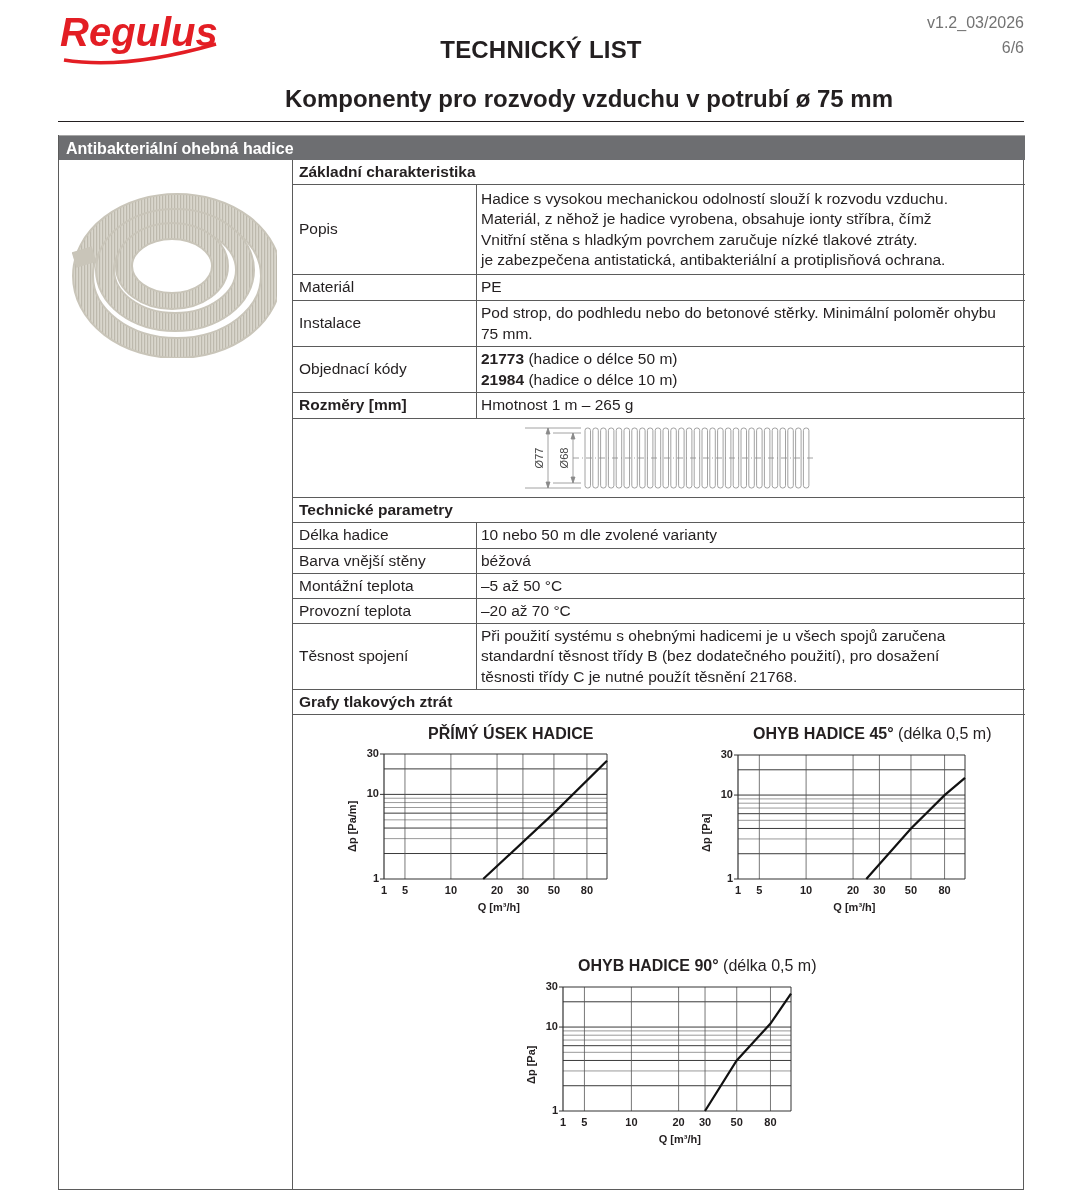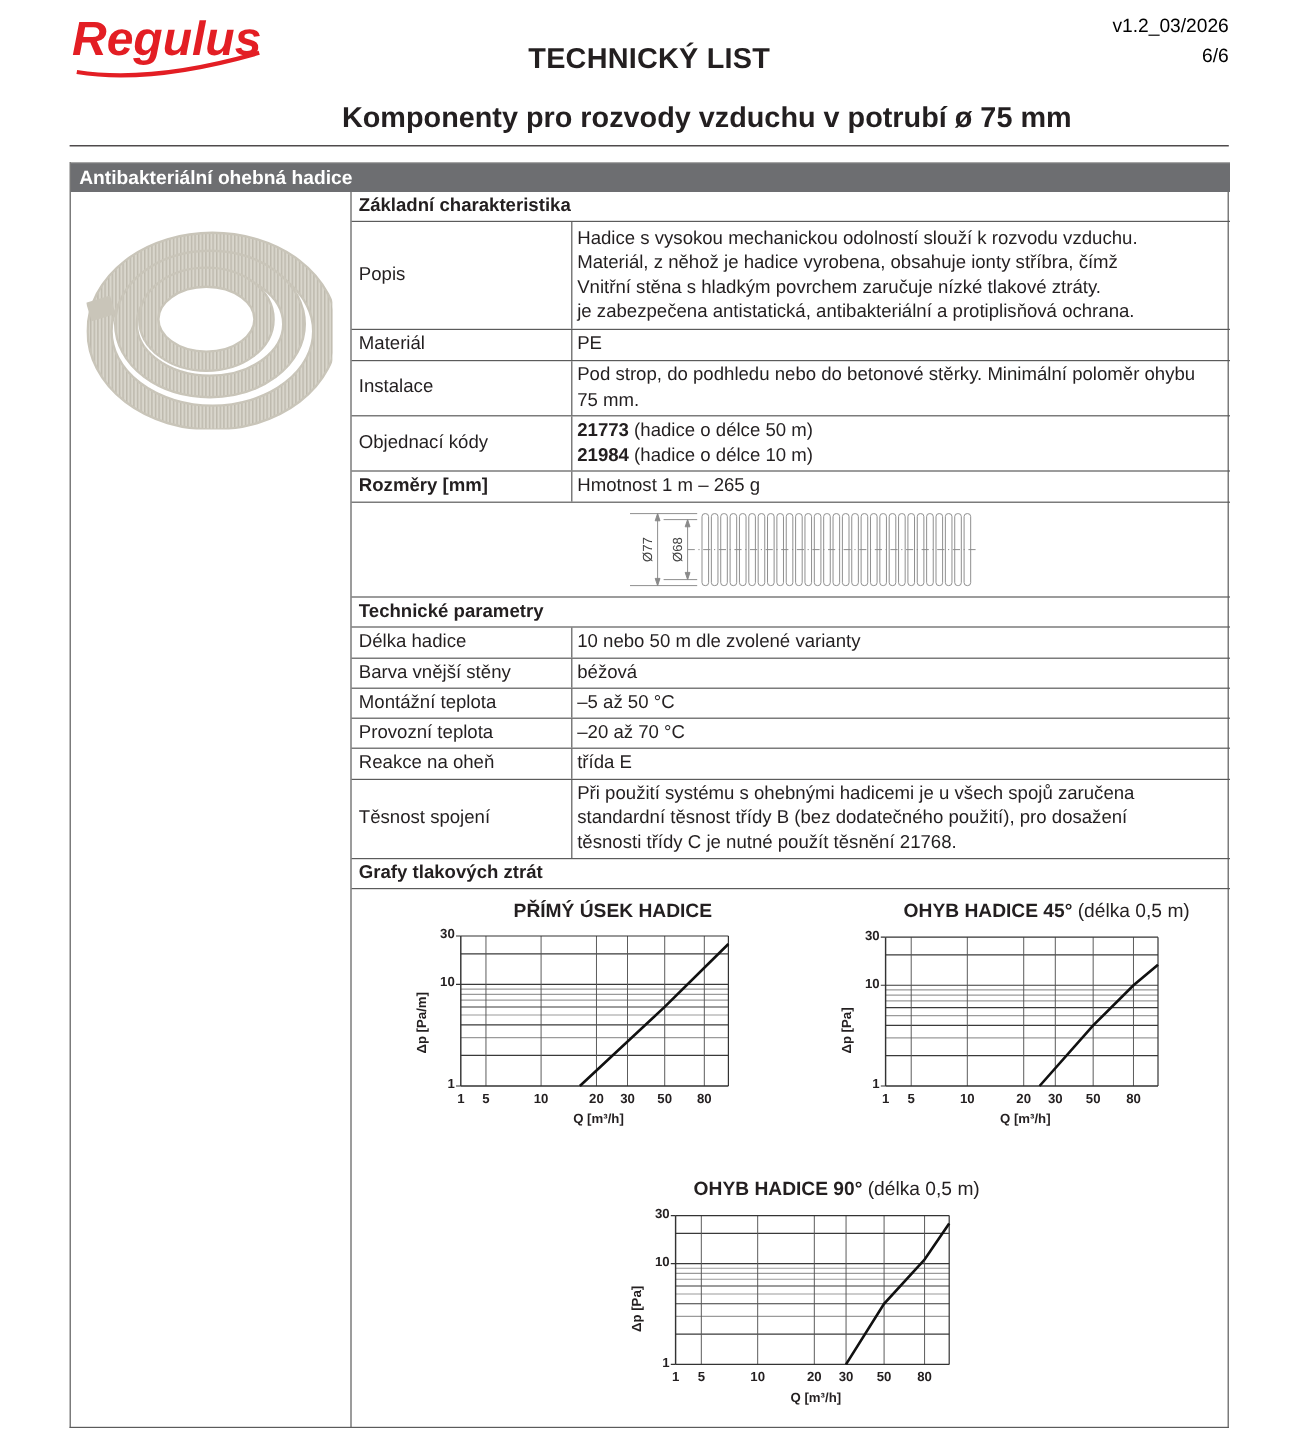--- a/index.html
+++ b/index.html
@@ -1,20 +1,20 @@
 <!DOCTYPE html>
 <html><head>
 <meta charset="utf-8">
 <style>
   * { box-sizing: border-box; margin: 0; padding: 0; }
   html, body { width: 1082px; height: 1197px; background: #ffffff; overflow: hidden; }
   body { position: relative; font-family: "Liberation Sans", sans-serif; color: #231f20; }
 
   .logo { position: absolute; left: 56px; top: 8px; width: 170px; height: 62px; }
-  .version { position: absolute; right: 58px; top: 10px; text-align: right; color: #000000; font-size: 16px; line-height: 25px; }
+  .version { position: absolute; right: 58px; top: 10px; text-align: right; color: #737373; font-size: 16px; line-height: 25px; }
   .doc-title { position: absolute; left: 0; width: 1082px; top: 36px; text-align: center; font-weight: bold; font-size: 24px; letter-spacing: 0.2px; }
   .doc-subtitle { position: absolute; left: 0; width: 1082px; top: 85px; text-align: center; font-weight: bold; font-size: 24px; margin-left: 48px; }
   .title-rule { position: absolute; left: 58px; width: 966px; top: 121px; height: 1px; background: #231f20; }
 
   .sheet { position: absolute; left: 58px; top: 135px; width: 966px; height: 1055px; border: 1px solid #5b5b5b; border-top: none; }
   .section-head { position: absolute; left: 0; top: 0; width: 966px; height: 25px; background: #6d6e71; color: #ffffff; font-weight: bold; font-size: 16px; line-height: 25px; padding-left: 7px; border-top: 1px solid #a6a6a6; }
   .img-col { position: absolute; left: 0; top: 25px; width: 234px; height: 1030px; border-right: 1px solid #5b5b5b; }
   .hose-photo { position: absolute; left: 13px; top: 28px; width: 205px; height: 170px; }
 
   .grid { position: absolute; left: 234px; top: 25px; width: 732px; }
@@ -169,24 +169,20 @@
       <div class="lab">Barva vnější stěny</div>
       <div class="val">béžová</div>
     </div>
     <div class="row" style="height:25px;">
       <div class="lab">Montážní teplota</div>
       <div class="val">–5 až 50 °C</div>
     </div>
     <div class="row" style="height:25px;">
       <div class="lab">Provozní teplota</div>
       <div class="val">–20 až 70 °C</div>
-    </div>
-    <div class="row" style="height:26px;">
-      <div class="lab">Reakce na oheň</div>
-      <div class="val">třída E</div>
     </div>
     <div class="row" style="height:66px;">
       <div class="lab">Těsnost spojení</div>
       <div class="val">
         <div>Při použití systému s ohebnými hadicemi je u všech spojů zaručena</div>
         <div>standardní těsnost třídy B (bez dodatečného použití), pro dosažení</div>
         <div>těsnosti třídy C je nutné použít těsnění 21768.</div>
       </div>
     </div>
 

